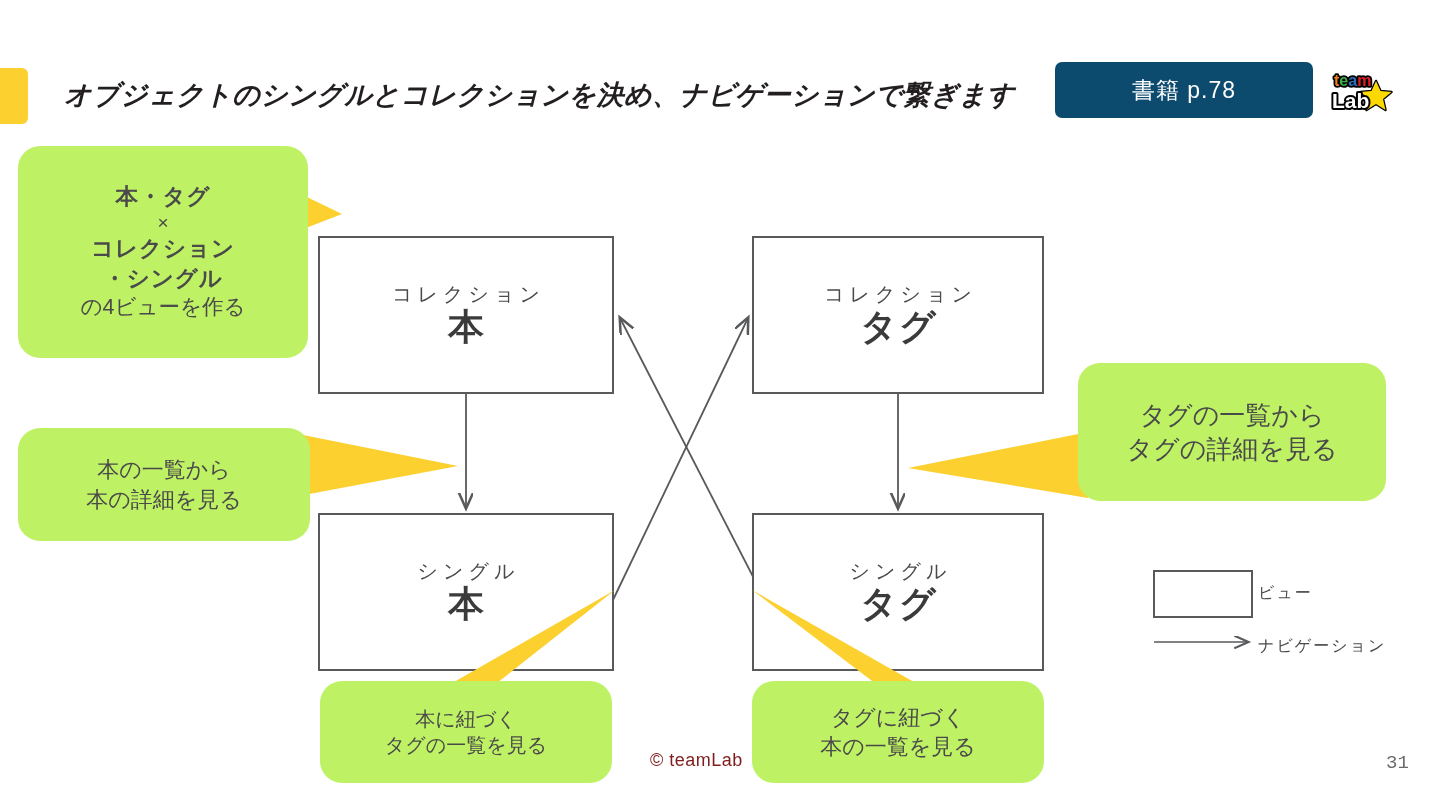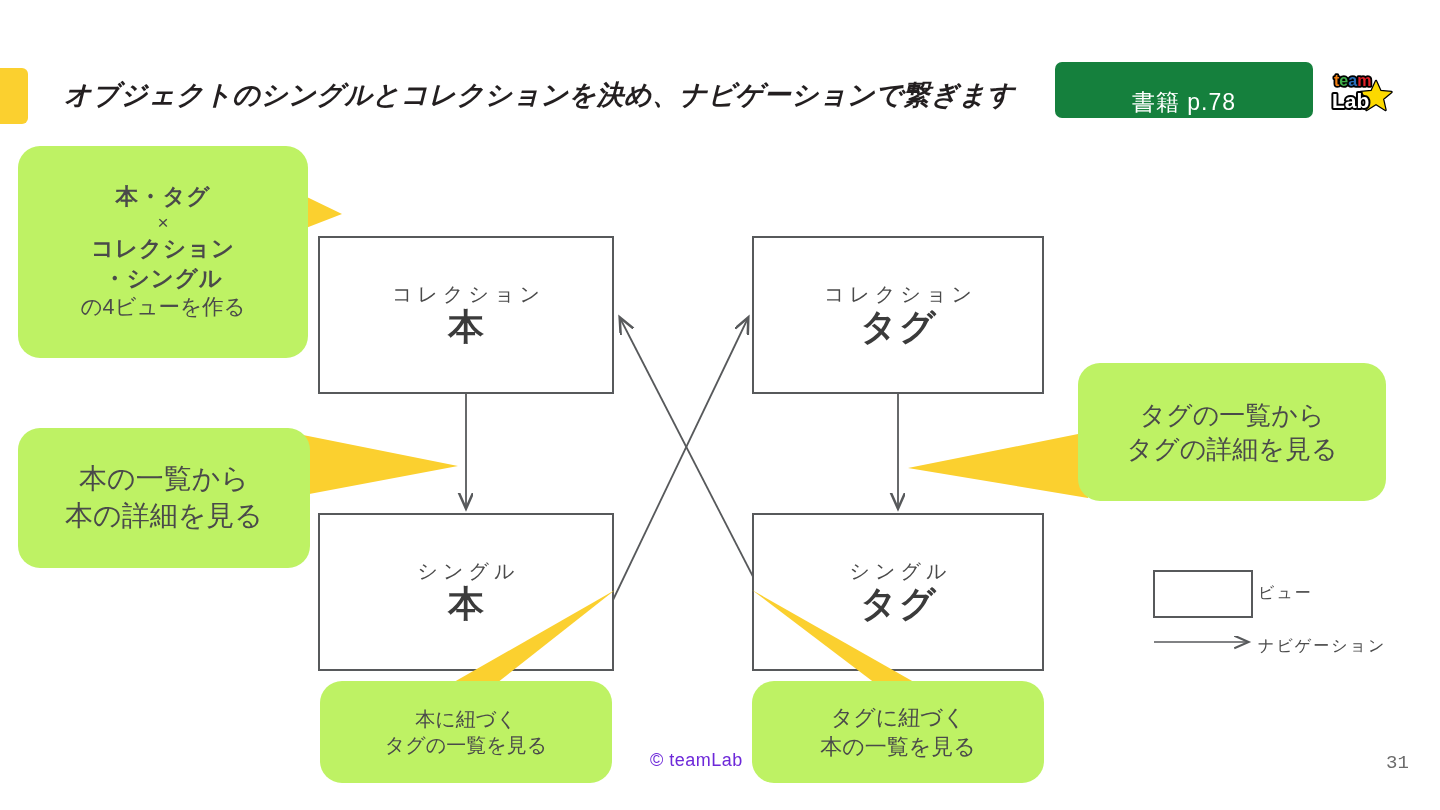--- a/index.html
+++ b/index.html
@@ -18,22 +18,22 @@
     position:absolute;left:-16px;top:68px;width:44px;height:56px;
     background:#FBD02F;border-radius:6px;
   }
   .slide-title{
     position:absolute;left:64px;top:77px;
     font-size:27px;font-weight:bold;letter-spacing:0.4px;
     color:#231f20;white-space:nowrap;font-style:italic;
   }
   .page-chip{
     position:absolute;left:1055px;top:62px;width:258px;height:56px;
-    background:#15803d;border-radius:7px;
-    display:flex;align-items:flex-end;justify-content:center;
+    background:#0c4a6e;border-radius:7px;
+    display:flex;align-items:center;justify-content:center;
   }
   .page-chip span{
     color:#ffffff;font-size:23px;letter-spacing:1px;
   }
   .brand-logo{
     position:absolute;left:1330px;top:66px;width:66px;height:52px;
   }
 
   
   .vbox{
@@ -72,21 +72,21 @@
     z-index:5;
   }
   .callout .ln{line-height:1.32;white-space:nowrap;}
   .callout .bold{font-weight:bold;}
 
   #callout-views{left:18px;top:146px;width:290px;height:212px;font-size:22px;}
   #callout-views .ln.bold{font-size:22.5px;letter-spacing:1px;}
   #callout-views .ln.xsym{font-size:19px;line-height:1.15;color:#4a4a4a;}
   #callout-views .ln.last{font-size:21.5px;}
 
-  #callout-book-detail{left:18px;top:428px;width:292px;height:140px;font-size:28px;}
+  #callout-book-detail{left:18px;top:428px;width:292px;height:113px;font-size:22px;}
   #callout-tag-detail{left:1078px;top:363px;width:308px;height:138px;font-size:26px;}
   #callout-book-tags{left:320px;top:681px;width:292px;height:102px;font-size:20px;}
   #callout-tag-books{left:752px;top:681px;width:292px;height:102px;font-size:22px;}
 
   .tail{position:absolute;z-index:4;}
 
   
   .legend-box{
     position:absolute;left:1153px;top:570px;width:100px;height:48px;
     border:2px solid #57595b;background:#fff;box-sizing:border-box;
@@ -94,21 +94,21 @@
   .legend-label-view{
     position:absolute;left:1258px;top:583px;font-size:16px;letter-spacing:2px;color:#4a4a4a;
   }
   .legend-arrow{position:absolute;left:1152px;top:630px;width:110px;height:24px;}
   .legend-label-nav{
     position:absolute;left:1258px;top:636px;font-size:16px;letter-spacing:2px;color:#4a4a4a;
   }
 
   
   .copyright{
-    position:absolute;left:650px;top:750px;font-size:18px;color:#6d28d9;letter-spacing:0.5px;
+    position:absolute;left:650px;top:750px;font-size:18px;color:#7f1d1d;letter-spacing:0.5px;
   }
   .page-number{
     position:absolute;left:1386px;top:752px;font-size:19px;color:#6b6b6b;font-family:Liberation Mono, monospace;
   }
 </style>
 </head>
 <body>
 
 <div class="slide">
 

